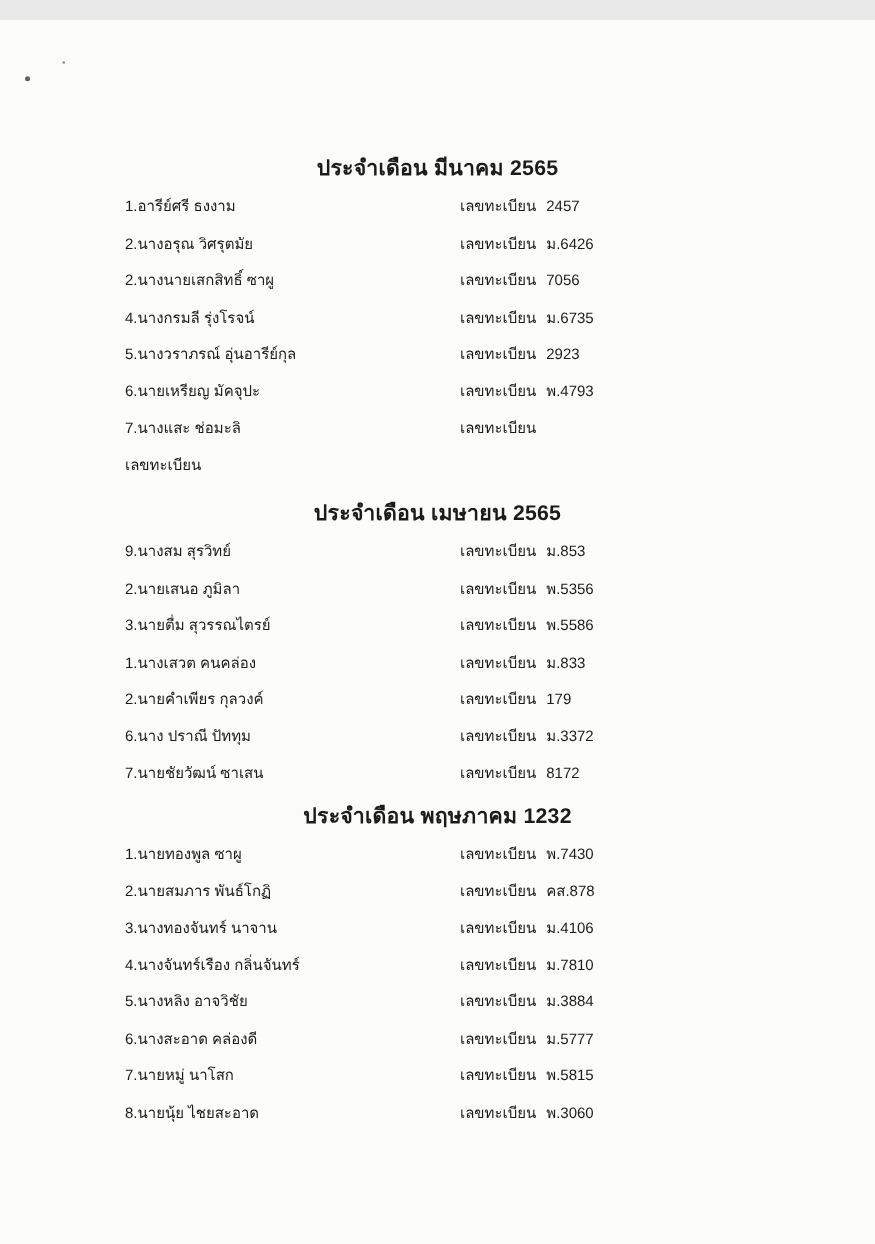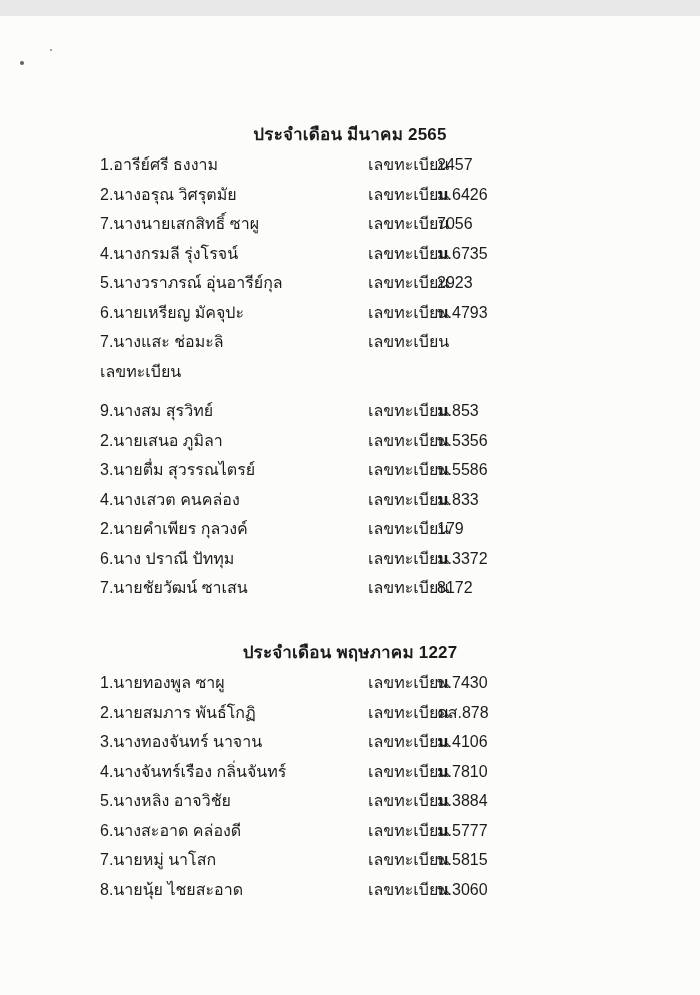--- a/index.html
+++ b/index.html
@@ -38,21 +38,21 @@
     font-weight: bold;
     letter-spacing: 0.2px;
   }
   .rows { margin-top: 0; }
   .row {
     display: grid;
     grid-template-columns: 268px 69px auto;
     align-items: center;
     height: 29.5px;
     margin-left: 100px;
-    font-size: 16px;
+    font-size: 12px;
   }
   .row .name   { white-space: nowrap; }
   .row .reg-label { white-space: nowrap; }
   .row .reg-no { white-space: nowrap; }
 </style>
 </head>
 <body>
 
 <div class="page" style="--paper: #fcfcfb; --ink: #1b1b1b;">
   <div class="speck s1"></div>
@@ -65,21 +65,21 @@
         <span class="name">1.อารีย์ศรี ธงงาม</span>
         <span class="reg-label">เลขทะเบียน</span>
         <span class="reg-no">2457</span>
       </div>
       <div class="row">
         <span class="name">2.นางอรุณ วิศรุตมัย</span>
         <span class="reg-label">เลขทะเบียน</span>
         <span class="reg-no">ม.6426</span>
       </div>
       <div class="row">
-        <span class="name">7.นางนายเสกสิทธิ์ ซาผู</span>
+        <span class="name">2.นางนายเสกสิทธิ์ ซาผู</span>
         <span class="reg-label">เลขทะเบียน</span>
         <span class="reg-no">7056</span>
       </div>
       <div class="row">
         <span class="name">4.นางกรมลี รุ่งโรจน์</span>
         <span class="reg-label">เลขทะเบียน</span>
         <span class="reg-no">ม.6735</span>
       </div>
       <div class="row">
         <span class="name">5.นางวราภรณ์ อุ่นอารีย์กุล</span>
@@ -95,38 +95,39 @@
         <span class="name">7.นางแสะ ช่อมะลิ</span>
         <span class="reg-label">เลขทะเบียน</span>
       </div>
       <div class="row">
         <span class="reg-label">เลขทะเบียน</span>
       </div>
     </div>
   </section>
 
   <section class="month-section sec-1">
+    <h2 class="section-title">ประจำเดือน เมษายน 2565</h2>
     <div class="rows">
       <div class="row">
         <span class="name">9.นางสม สุรวิทย์</span>
         <span class="reg-label">เลขทะเบียน</span>
         <span class="reg-no">ม.853</span>
       </div>
       <div class="row">
         <span class="name">2.นายเสนอ ภูมิลา</span>
         <span class="reg-label">เลขทะเบียน</span>
         <span class="reg-no">พ.5356</span>
       </div>
       <div class="row">
         <span class="name">3.นายตื่ม สุวรรณไตรย์</span>
         <span class="reg-label">เลขทะเบียน</span>
         <span class="reg-no">พ.5586</span>
       </div>
       <div class="row">
-        <span class="name">4.นางเสวต คนคล่อง</span>
+        <span class="name">1.นางเสวต คนคล่อง</span>
         <span class="reg-label">เลขทะเบียน</span>
         <span class="reg-no">ม.833</span>
       </div>
       <div class="row">
         <span class="name">2.นายคำเพียร กุลวงค์</span>
         <span class="reg-label">เลขทะเบียน</span>
         <span class="reg-no">179</span>
       </div>
       <div class="row">
         <span class="name">6.นาง ปราณี ปัททุม</span>
@@ -135,21 +136,21 @@
       </div>
       <div class="row">
         <span class="name">7.นายชัยวัฒน์ ซาเสน</span>
         <span class="reg-label">เลขทะเบียน</span>
         <span class="reg-no">8172</span>
       </div>
     </div>
   </section>
 
   <section class="month-section sec-2">
-    <h2 class="section-title">ประจำเดือน พฤษภาคม 1227</h2>
+    <h2 class="section-title">ประจำเดือน พฤษภาคม 1232</h2>
     <div class="rows">
       <div class="row">
         <span class="name">1.นายทองพูล ซาผู</span>
         <span class="reg-label">เลขทะเบียน</span>
         <span class="reg-no">พ.7430</span>
       </div>
       <div class="row">
         <span class="name">2.นายสมภาร พันธ์โกฏิ</span>
         <span class="reg-label">เลขทะเบียน</span>
         <span class="reg-no">คส.878</span>

